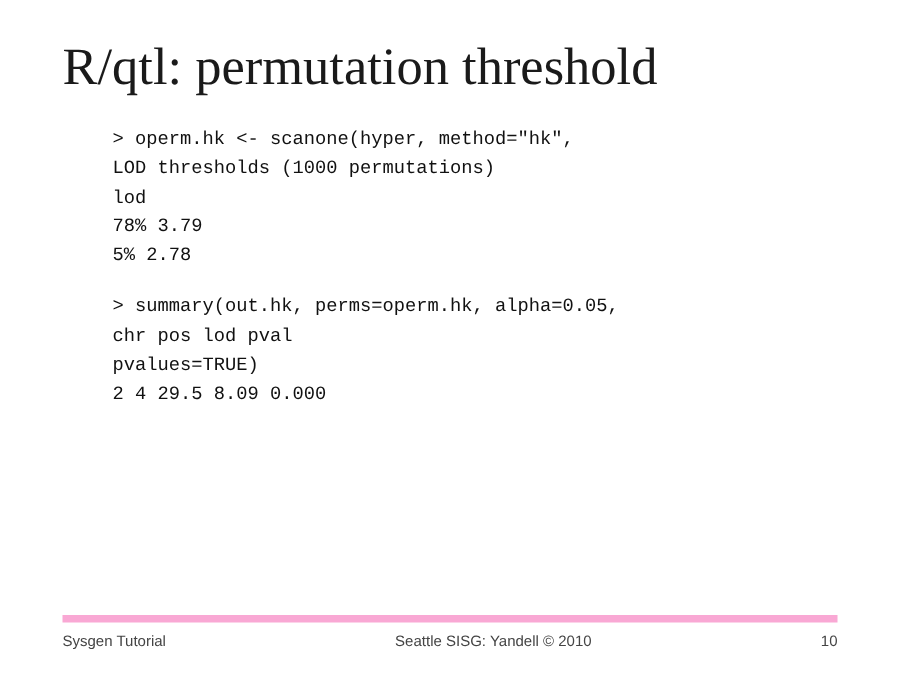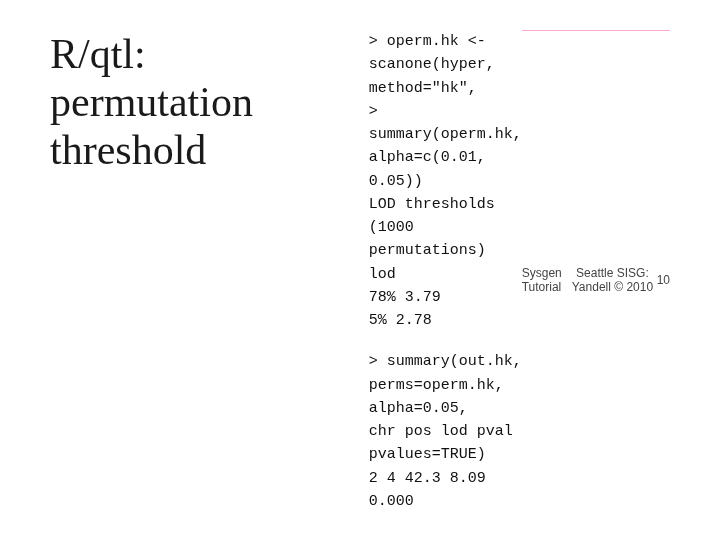--- a/index.html
+++ b/index.html
@@ -15,21 +15,21 @@
       font-family: 'Times New Roman', Times, serif;
       overflow: hidden;
       position: relative;
     }
 
     .page {
       width: 720px;
       height: 540px;
       padding: 30px 50px 20px 50px;
       display: flex;
-      flex-direction: row;
+      flex-direction: column;
     }
 
     .title {
       font-size: 42px;
       font-weight: normal;
       color: #1a1a1a;
       margin-bottom: 22px;
       font-family: 'Times New Roman', Times, serif;
     }
 
@@ -43,21 +43,21 @@
     }
 
     .code-section {
       margin-bottom: 18px;
     }
 
     .footer {
       display: flex;
       justify-content: space-between;
       align-items: center;
-      border-top: 1px solid #f9a8d4;
+      border-top: 6px solid #f9a8d4;
       padding-top: 8px;
       font-family: Arial, sans-serif;
       font-size: 12px;
       color: #444444;
     }
 
     .footer-center {
       text-align: center;
     }
 
@@ -68,32 +68,31 @@
 </head>
 <body>
 
 <div class="page">
 
   <h1 class="title">R/qtl: permutation threshold</h1>
 
   <div class="code-block">
     <div class="code-section">
       <div>&gt; operm.hk &lt;- scanone(hyper, method="hk",</div>
-      <div>&gt; summary(operm.hk, alpha=c(0.01, 0.05))</div>
       <div>LOD thresholds (1000 permutations)</div>
       <div>     lod</div>
       <div>78%  3.79</div>
       <div>5%  2.78</div>
     </div>
 
     <div class="code-section">
       <div>&gt; summary(out.hk, perms=operm.hk, alpha=0.05,</div>
       <div>   chr  pos  lod  pval</div>
       <div>   pvalues=TRUE)</div>
-      <div>2    4  42.3  8.09  0.000</div>
+      <div>2    4  29.5  8.09  0.000</div>
     </div>
   </div>
 
   <div class="footer">
     <span class="footer-left">Sysgen Tutorial</span>
     <span class="footer-center">Seattle SISG: Yandell © 2010</span>
     <span class="footer-right">10</span>
   </div>
 
 </div>

